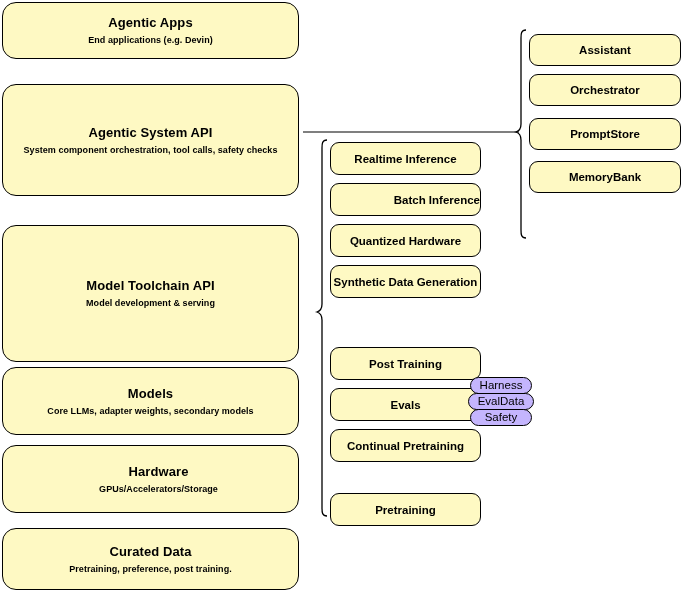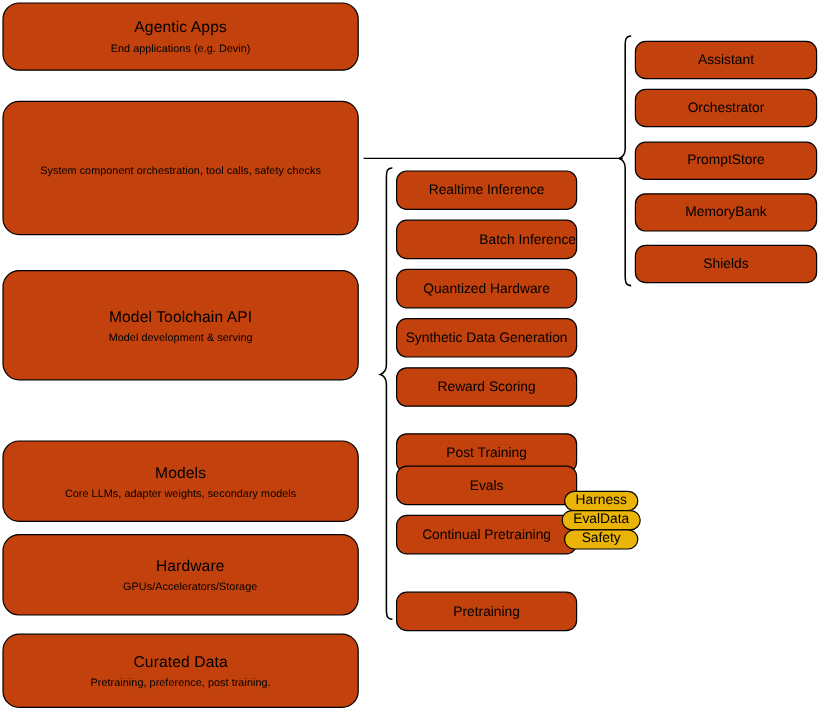--- a/index.html
+++ b/index.html
@@ -17,28 +17,29 @@
     height: 591px;
     background: #ffffff;
     overflow: hidden;
   }
 
   
   .box {
     position: absolute;
     box-sizing: border-box;
     border: 1px solid #000000;
-    background: #c2410c;
+    background: #fef9c3;
     border-radius: 12px;
     display: flex;
     flex-direction: column;
     align-items: center;
     justify-content: center;
     text-align: center;
     overflow: hidden;
+    font-weight: bold;
   }
 
   
   .layer {
     left: 2px;
     width: 297px;
     border-radius: 14px;
   }
   .layer .title {
     font-size: 13px;
@@ -74,30 +75,29 @@
   .right .title {
     font-size: 11.5px;
     line-height: 14px;
   }
 
   
   .pill {
     position: absolute;
     box-sizing: border-box;
     border: 1px solid #000000;
-    background: #eab308;
+    background: #c4b5fd;
     border-radius: 999px;
     height: 17px;
     display: flex;
     align-items: center;
     justify-content: center;
     font-size: 11.5px;
     line-height: 13px;
     white-space: nowrap;
-    margin-top: 32px;
   }
 
   
   #wires {
     position: absolute;
     left: 0;
     top: 0;
     width: 682px;
     height: 591px;
     pointer-events: none;
@@ -128,24 +128,25 @@
              L 322 508
              C 322 512, 322 516, 327 516" fill="none" stroke="#000000" stroke-width="1.3"></path>
   </svg>
 
   <div class="box layer" style="top:2px; height:57px;">
     <div class="title">Agentic Apps</div>
     <div class="subtitle">End applications (e.g. Devin)</div>
   </div>
 
   <div class="box layer" style="top:84px; height:112px;">
+    <div class="title">Agentic System API</div>
     <div class="subtitle">System component orchestration, tool calls, safety checks</div>
   </div>
 
-  <div class="box layer" style="top:225px; height:92px;">
+  <div class="box layer" style="top:225px; height:137px;">
     <div class="title">Model Toolchain API</div>
     <div class="subtitle">Model development &amp; serving</div>
   </div>
 
   <div class="box layer" style="top:367px; height:68px;">
     <div class="title">Models</div>
     <div class="subtitle">Core LLMs, adapter weights, secondary models</div>
   </div>
 
   <div class="box layer" style="top:445px; height:68px;padding-left:16px;">
@@ -163,24 +164,21 @@
   </div>
   <div class="box mid" style="top:183px;align-items:flex-end;">
     <div class="title">Batch Inference</div>
   </div>
   <div class="box mid" style="top:224px;">
     <div class="title">Quantized Hardware</div>
   </div>
   <div class="box mid" style="top:265px;">
     <div class="title">Synthetic Data Generation</div>
   </div>
-  <div class="box mid" style="top:306px;">
-    <div class="title">Reward Scoring</div>
-  </div>
-  <div class="box mid" style="top:361px;">
+  <div class="box mid" style="top:347px;">
     <div class="title">Post Training</div>
   </div>
   <div class="box mid" style="top:388px;">
     <div class="title">Evals</div>
   </div>
   <div class="box mid" style="top:429px;">
     <div class="title">Continual Pretraining</div>
   </div>
   <div class="box mid" style="top:469px;margin-top:24px;">
     <div class="title">Pretraining</div>
@@ -195,17 +193,14 @@
   </div>
   <div class="box right" style="top:74px;">
     <div class="title">Orchestrator</div>
   </div>
   <div class="box right" style="top:161px;">
     <div class="title">MemoryBank</div>
   </div>
   <div class="box right" style="top:118px;">
     <div class="title">PromptStore</div>
   </div>
-  <div class="box right" style="top:204px;">
-    <div class="title">Shields</div>
-  </div>
 
 </div>
 
 </body></html>

